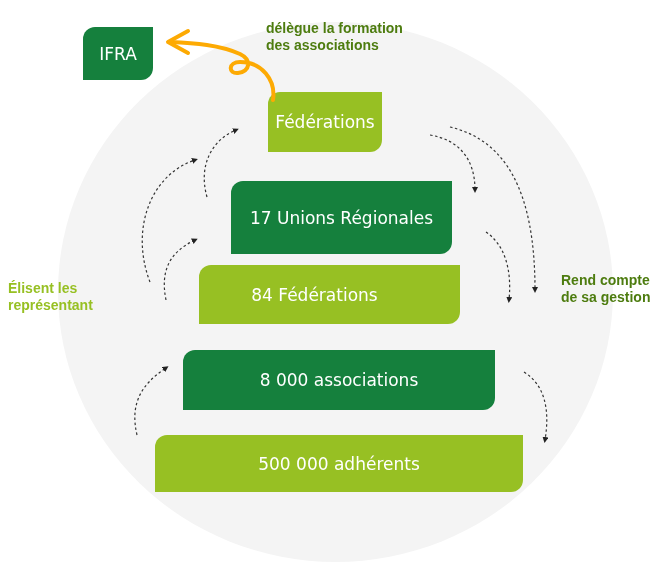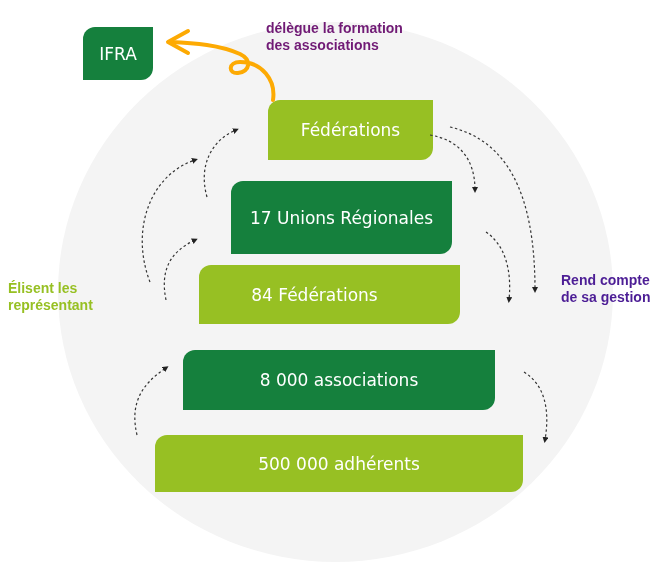--- a/index.html
+++ b/index.html
@@ -13,36 +13,36 @@
 </style>
 </head>
 <body>
 
 <div class="bg-circle"></div>
 
 <div class="box orange" style="left:83px;top:27px;width:70px;height:53px;">
   <span>IFRA</span>
 </div>
 
-<div class="label" style="left:266px;top:20px;color:#701a75;">
+<div class="label" style="left:266px;top:20px;color:#4d7c0f;">
   <div>délègue la formation</div>
   <div>des associations</div>
 </div>
 
 <div class="label" style="left:8px;top:272px;color:#97c023;margin-top:8px;">
   <div>Élisent les</div>
   <div>représentant</div>
 </div>
 
-<div class="label" style="left:561px;top:272px;color:#4c1d95;">
+<div class="label" style="left:561px;top:272px;color:#4d7c0f;">
   <div>Rend compte</div>
   <div>de sa gestion</div>
 </div>
 
-<div class="box green" style="left:268px;top:100px;width:165px;height:60px;flex-direction:row;">
+<div class="box green" style="left:268px;top:92px;width:114px;height:60px;flex-direction:row;">
   <span>Fédérations</span>
 </div>
 
 <div class="box orange" style="left:231px;top:181px;width:221px;height:73px;">
   <span>17 Unions Régionales</span>
 </div>
 
 <div class="box green" style="left:199px;top:265px;width:261px;height:59px;flex-direction:column;">
   <span style="margin-right:30px;">84 Fédérations</span>
 </div>

